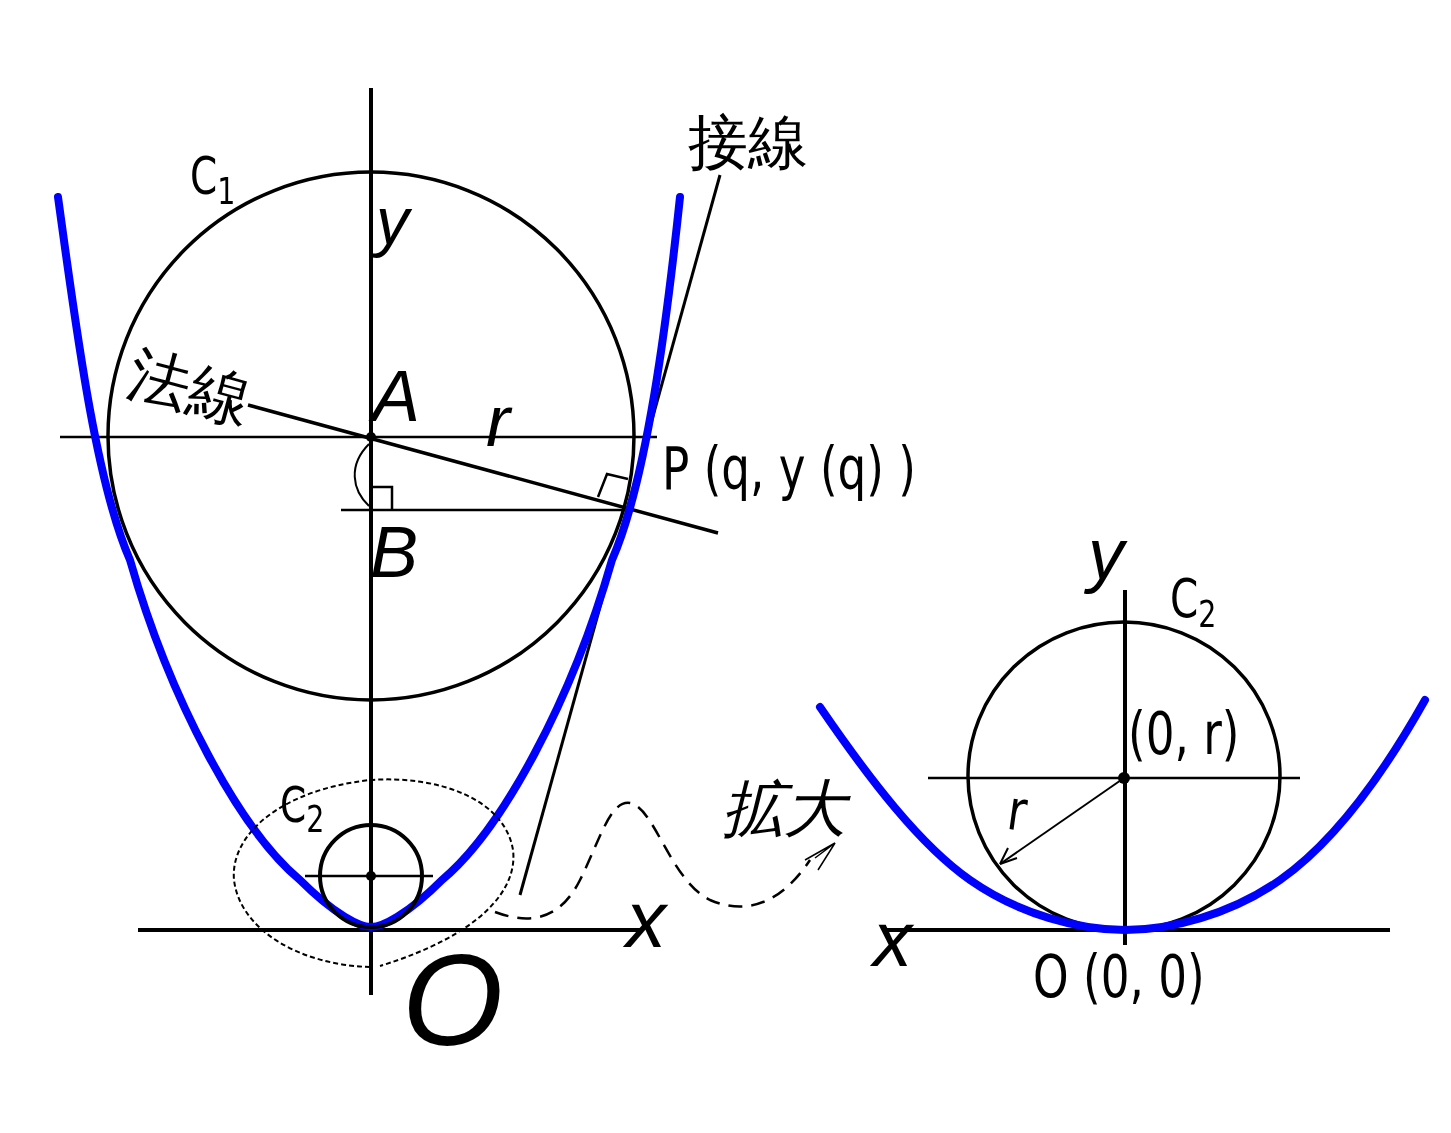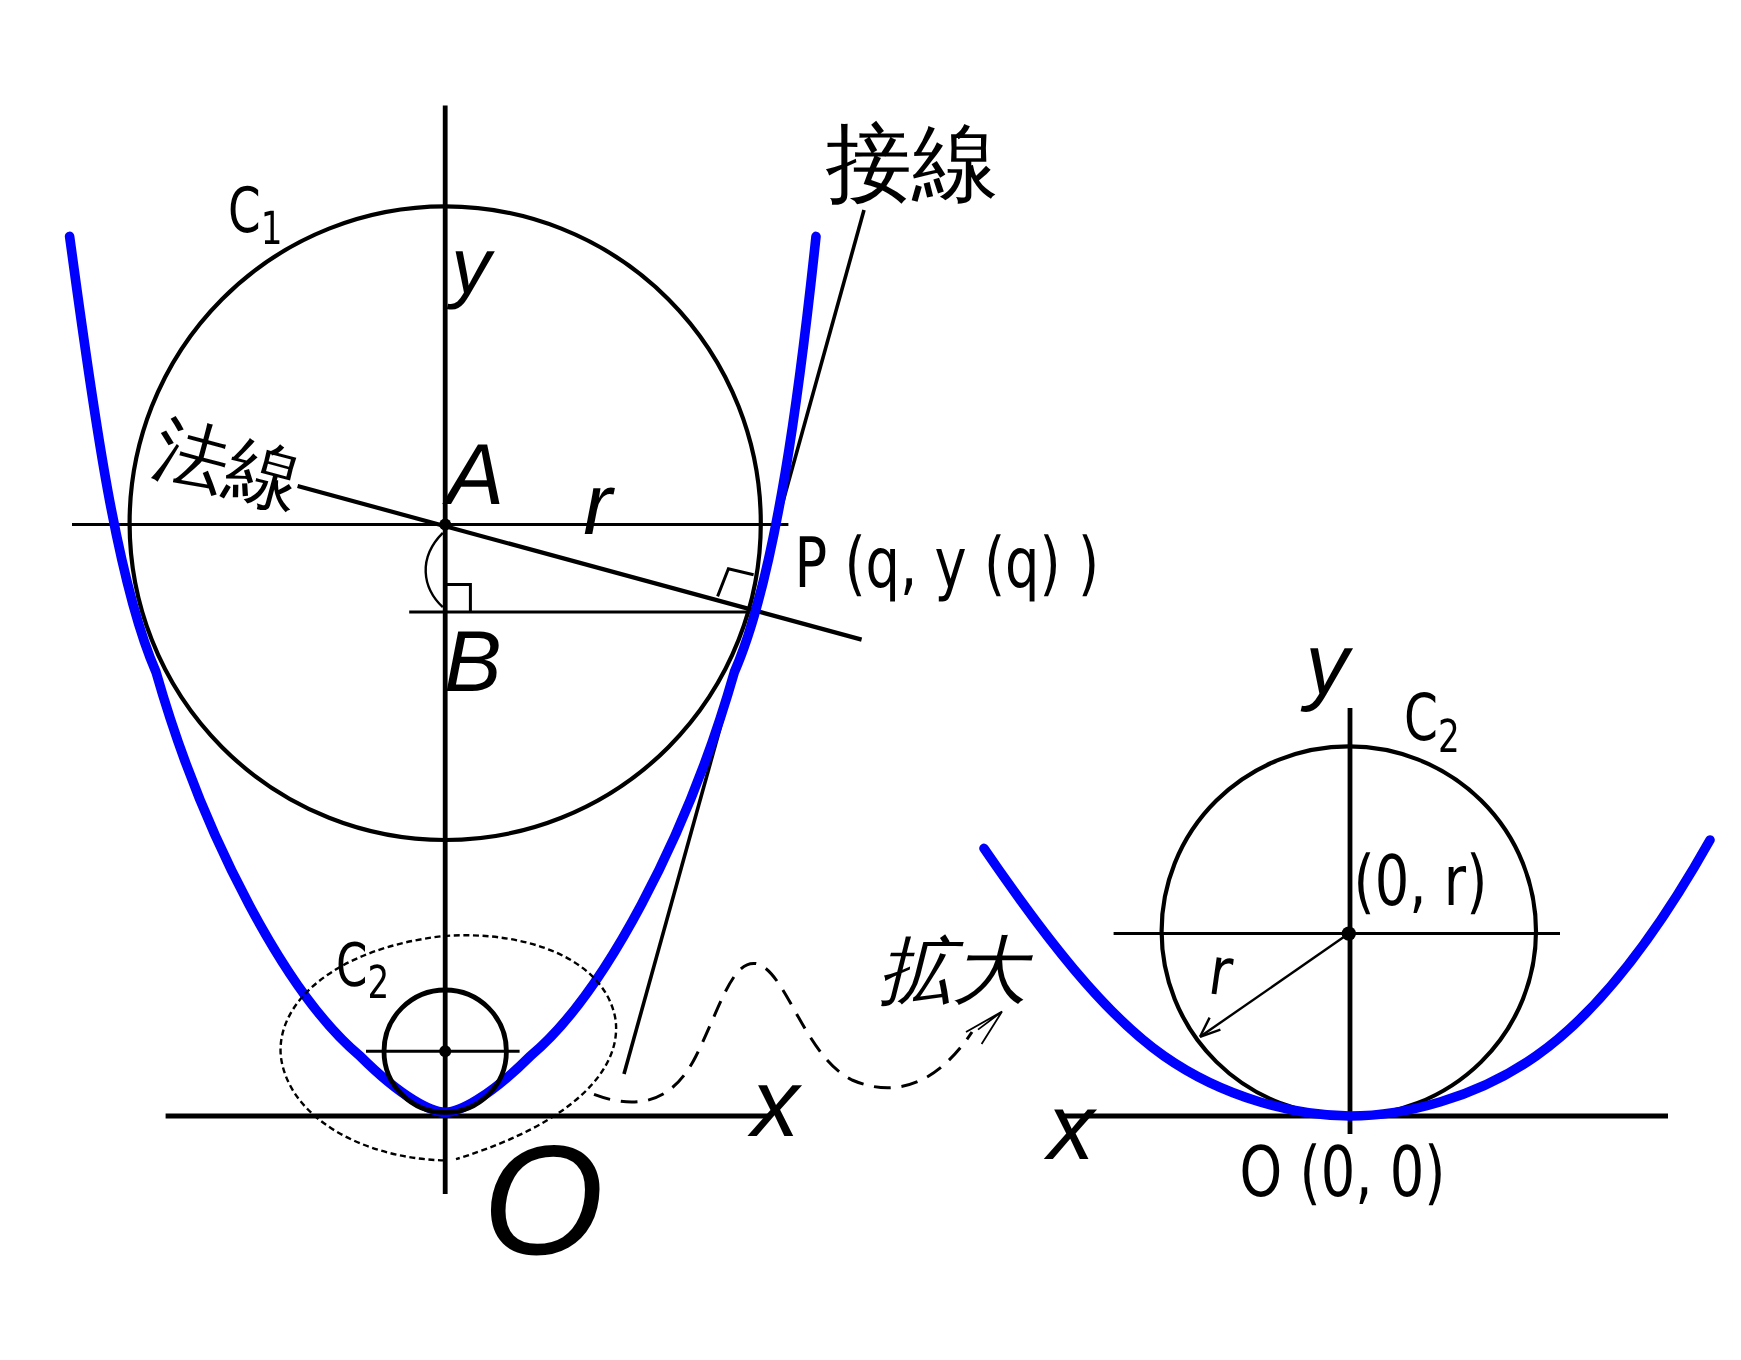--- a/index.html
+++ b/index.html
@@ -58,21 +58,21 @@
     <line x1="928" y1="778" x2="1300" y2="778" stroke="#000" stroke-width="2.5"></line>
 
     <circle cx="1124" cy="778" r="6" fill="#000"></circle>
 
     <line x1="1124" y1="778" x2="1000" y2="864" stroke="#000" stroke-width="2"></line>
     <path d="M1000,864 L1008,848 M1000,864 L1017,858" fill="none" stroke="#000" stroke-width="2"></path>
 
     <path d="M820,707 C870,780 920,845 970,880 C1020,915 1080,930 1125,930 C1170,930 1230,915 1280,880 C1330,845 1380,780 1425,700" fill="none" stroke="#0000ff" stroke-width="8" stroke-linecap="round"></path>
   </svg>
 
-  <div class="lbl sans" style="left:688px; top:100px; font-size:72px;">接線</div>
+  <div class="lbl sans" style="left:688px; top:112px; font-size:60px;">接線</div>
 
   <div class="lbl sans" style="left:190px; top:150px; font-size:52px; transform:scaleX(0.75); transform-origin:left top;">
     <span>C</span><span style="font-size:38px; position:relative; top:10px;">1</span>
   </div>
 
   <div class="lbl italic" style="left:376px; top:188px; font-size:66px;">y</div>
 
   <div class="lbl sans" style="left:138px; top:342px; font-size:62px; transform:rotate(15deg); transform-origin:left top;">法線</div>
 
   <div class="lbl italic" style="left:372px; top:360px; font-size:72px;">A</div>
@@ -84,21 +84,21 @@
   <div class="lbl italic" style="left:370px; top:516px; font-size:72px;">B</div>
 
   <div class="lbl sans" style="left:280px; top:780px; font-size:50px; transform:scaleX(0.75); transform-origin:left top;">
     <span>C</span><span style="font-size:38px; position:relative; top:10px;">2</span>
   </div>
 
   <div class="lbl italic" style="left:626px; top:880px; font-size:80px;">x</div>
 
   <div class="lbl italic" style="left:402px; top:935px; font-size:130px;">O</div>
 
-  <div class="lbl sans" style="left:722px; top:778px; font-size:62px; font-style:italic;margin-left:10px;">拡大</div>
+  <div class="lbl sans" style="left:722px; top:778px; font-size:62px; font-style:italic;">拡大</div>
 
   <div class="lbl italic" style="left:1088px; top:518px; font-size:72px;">y</div>
 
   <div class="lbl sans" style="left:1170px; top:572px; font-size:54px; transform:scaleX(0.75); transform-origin:left top;">
     <span>C</span><span style="font-size:38px; position:relative; top:10px;">2</span>
   </div>
 
   <div class="lbl sans" style="left:1128px; top:705px; font-size:58px; transform:scaleX(0.78); transform-origin:left top;">(0, r)</div>
 
   <div class="lbl sans" style="left:1012px; top:782px; font-size:56px; transform:rotate(8deg) scaleX(0.8); transform-origin:left top;">r</div>

